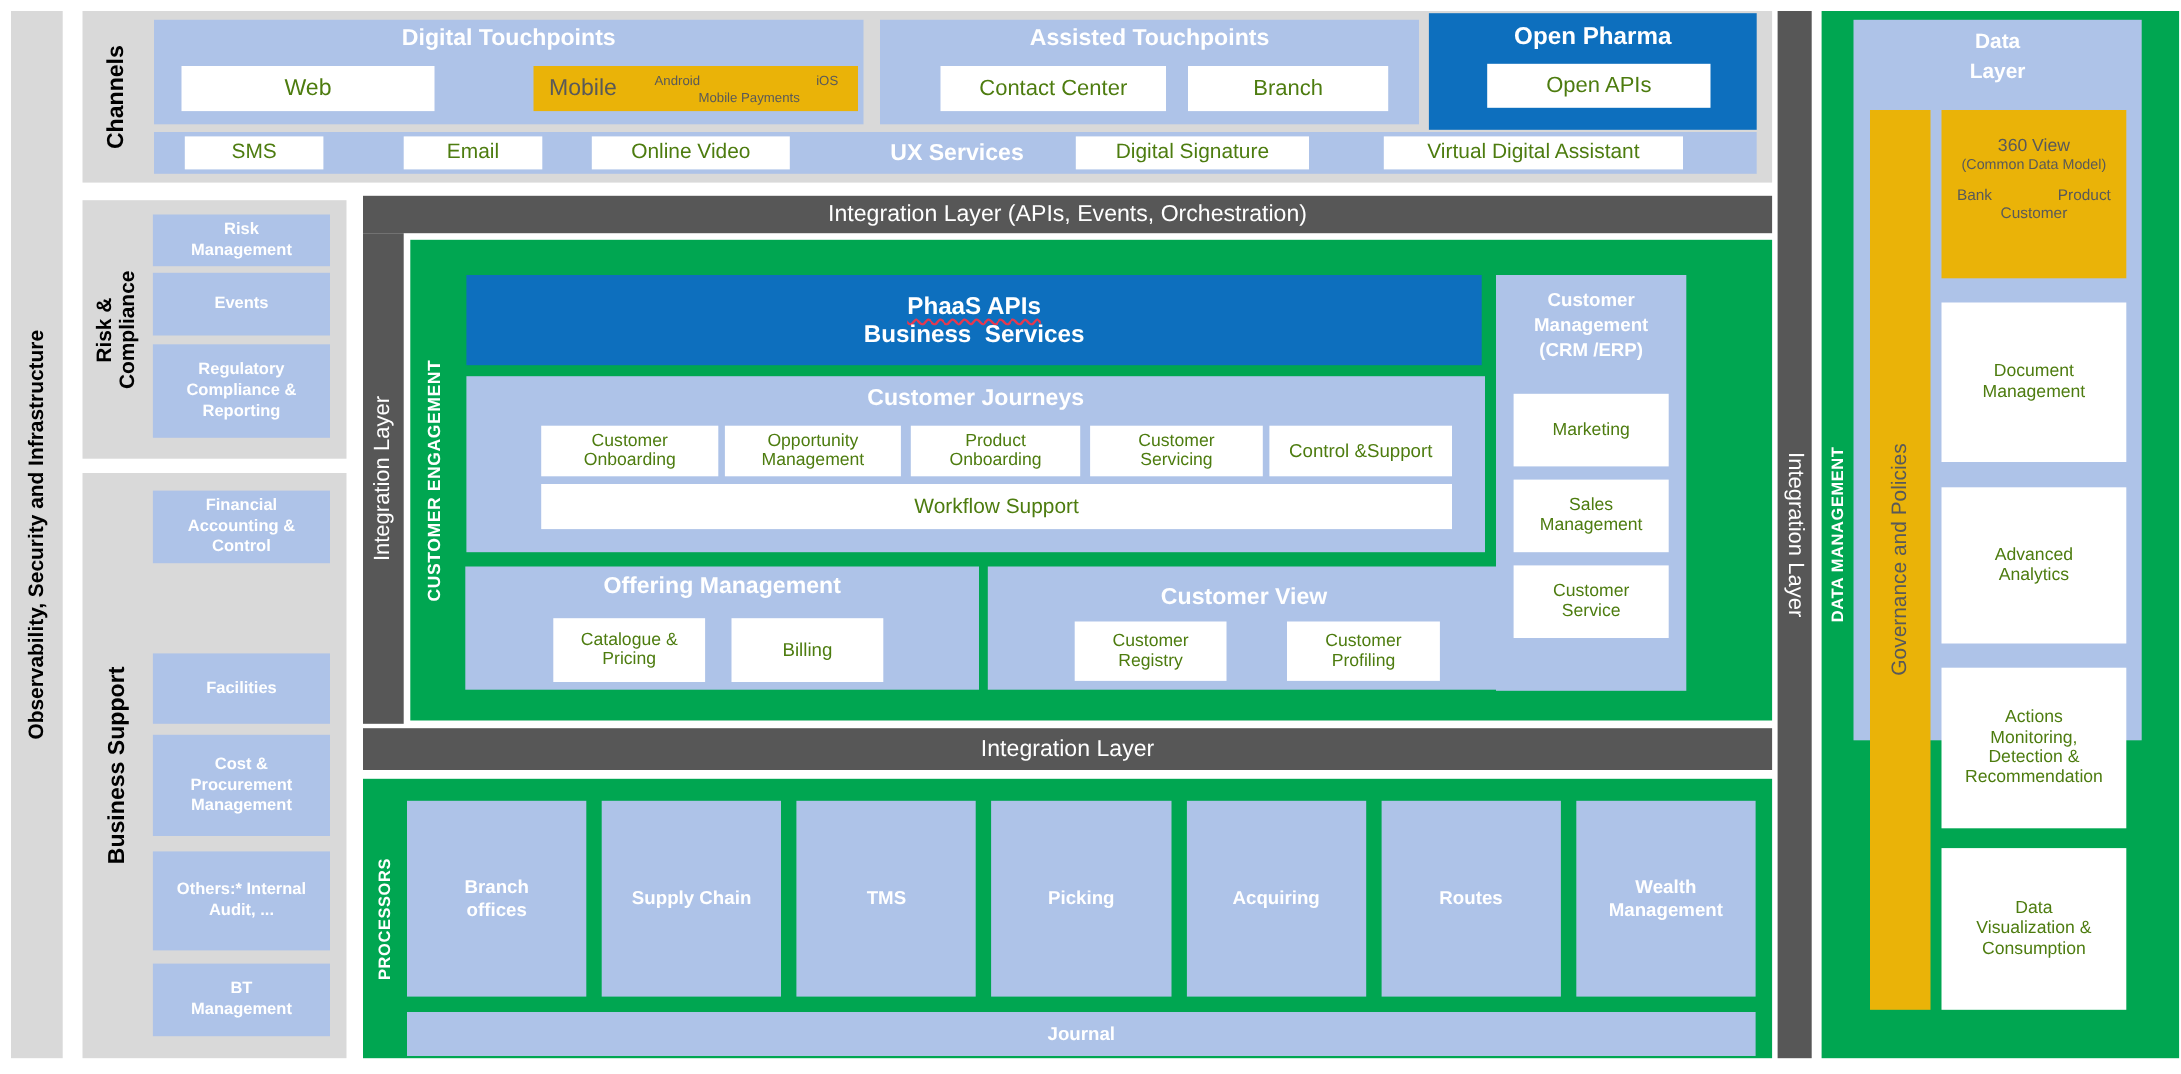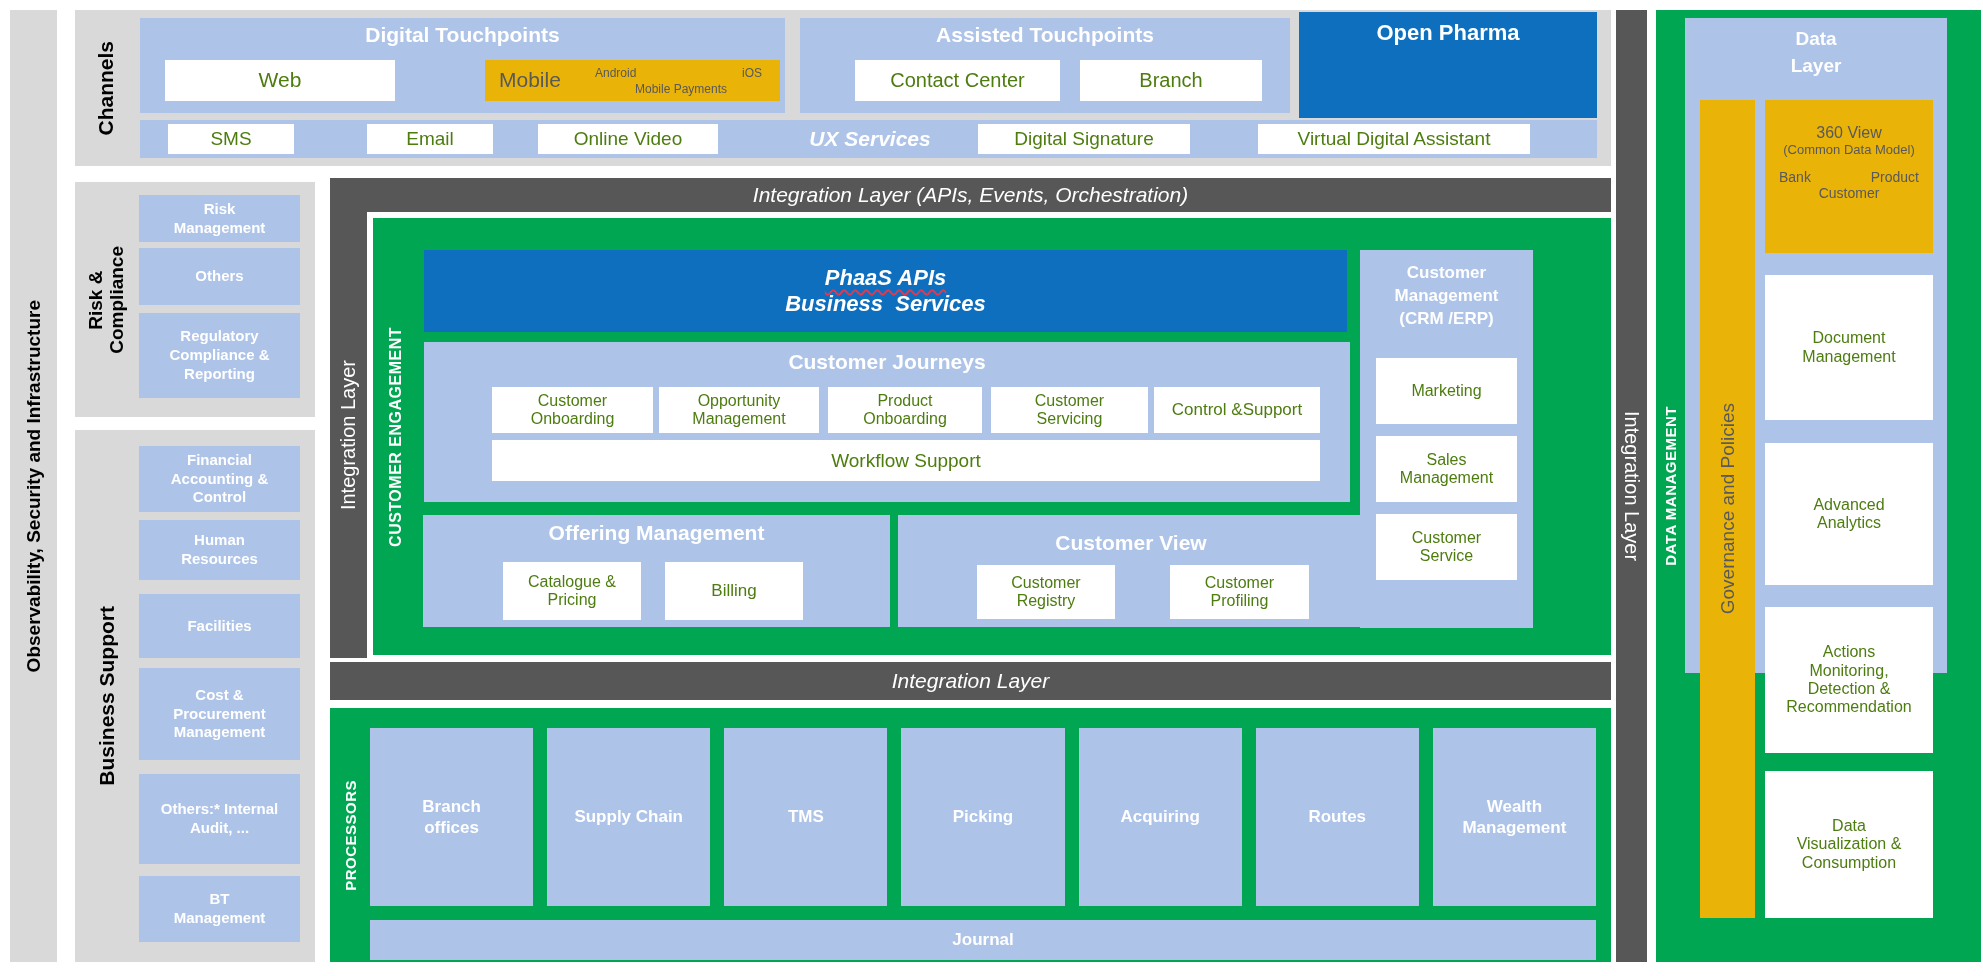--- a/index.html
+++ b/index.html
@@ -1,19 +1,19 @@
 <!DOCTYPE html>
 <html><head>
 <meta charset="utf-8">
 <style>
   html,body{margin:0;padding:0;background:#fff;}
   body{font-family:"Liberation Sans", sans-serif;}
   .canvas{position:relative;width:1983px;height:976px;background:#fff;overflow:hidden;}
   .abs{position:absolute;}
-  .flexc{display:flex;align-items:center;justify-content:center;text-align:center;font-style:italic;}
+  .flexc{display:flex;align-items:center;justify-content:center;text-align:center;}
   .gray{background:#d9d9d9;}
   .lblue{background:#aec3e8;}
   .dkblue{background:#0d6fbe;}
   .green{background:#00a651;}
   .dark{background:#575757;}
   .white{background:#eab308;}
   .box-white{background:#fff;color:#4d7c0f;display:flex;align-items:center;justify-content:center;text-align:center;white-space:pre-line;line-height:1.15;}
   .tile{background:#aec3e8;color:#fff;font-weight:bold;display:flex;align-items:center;justify-content:center;text-align:center;white-space:pre-line;line-height:1.25;}
   .sec-title{color:#fff;font-weight:bold;font-size:21px;text-align:center;}
   .vwrap{display:flex;align-items:center;justify-content:center;}
@@ -49,54 +49,53 @@
     </div>
 
     <div class="abs lblue" style="left:725px;top:8px;width:490px;height:95px;">
       <div class="sec-title" style="margin-top:5px;">Assisted Touchpoints</div>
       <div class="abs box-white" style="left:55px;top:42px;width:205px;height:41px;font-size:20px;">Contact Center</div>
       <div class="abs box-white" style="left:280px;top:42px;width:182px;height:41px;font-size:20px;">Branch</div>
     </div>
 
     <div class="abs dkblue" style="left:1224px;top:2px;width:298px;height:106px;">
       <div class="sec-title" style="margin-top:8px;font-size:22px;">Open Pharma</div>
+      <div class="abs box-white" style="left:53px;top:46px;width:203px;height:40px;font-size:20px;">Open APIs</div>
     </div>
 
     <div class="abs lblue" style="left:65px;top:110px;width:1457px;height:38px;">
       <div class="abs box-white" style="left:28px;top:4px;width:126px;height:30px;font-size:19px;">SMS</div>
       <div class="abs box-white" style="left:227px;top:4px;width:126px;height:30px;font-size:19px;">Email</div>
       <div class="abs box-white" style="left:398px;top:4px;width:180px;height:30px;font-size:19px;">Online Video</div>
       <div class="abs flexc sec-title" style="left:640px;top:0;width:180px;height:38px;">UX Services</div>
       <div class="abs box-white" style="left:838px;top:4px;width:212px;height:30px;font-size:19px;">Digital Signature</div>
       <div class="abs box-white" style="left:1118px;top:4px;width:272px;height:30px;font-size:19px;">Virtual Digital Assistant</div>
     </div>
   </div>
 
   <div class="abs gray" style="left:75px;top:182px;width:240px;height:235px;">
     <div class="abs vwrap" style="left:0;top:0;width:64px;height:235px;">
       <span class="vccw blacklbl" style="font-size:19px;line-height:1.1;text-align:center;">Risk &amp;
 Compliance</span>
     </div>
     <div class="abs tile" style="left:64px;top:13px;width:161px;height:47px;font-size:15px;">Risk
 Management</div>
-    <div class="abs tile" style="left:64px;top:66px;width:161px;height:57px;font-size:15px;">Others</div>
+    <div class="abs tile" style="left:64px;top:66px;width:161px;height:57px;font-size:15px;">Events</div>
     <div class="abs tile" style="left:64px;top:131px;width:161px;height:85px;font-size:15px;">Regulatory
 Compliance &amp;
 Reporting</div>
   </div>
 
   <div class="abs gray" style="left:75px;top:430px;width:240px;height:532px;">
     <div class="abs vwrap" style="left:0;top:0;width:64px;height:532px;">
       <span class="vccw blacklbl" style="font-size:21px;">Business Support</span>
     </div>
     <div class="abs tile" style="left:64px;top:16px;width:161px;height:66px;font-size:15px;">Financial
 Accounting &amp;
 Control</div>
-    <div class="abs tile" style="left:64px;top:90px;width:161px;height:60px;font-size:15px;">Human
-Resources</div>
     <div class="abs tile" style="left:64px;top:164px;width:161px;height:64px;font-size:15px;">Facilities</div>
     <div class="abs tile" style="left:64px;top:238px;width:161px;height:92px;font-size:15px;">Cost &amp;
 Procurement
 Management</div>
     <div class="abs tile" style="left:64px;top:344px;width:161px;height:90px;font-size:15px;">Others:* Internal
 Audit, ...</div>
     <div class="abs tile" style="left:64px;top:446px;width:161px;height:66px;font-size:15px;">BT
 Management</div>
   </div>
 

